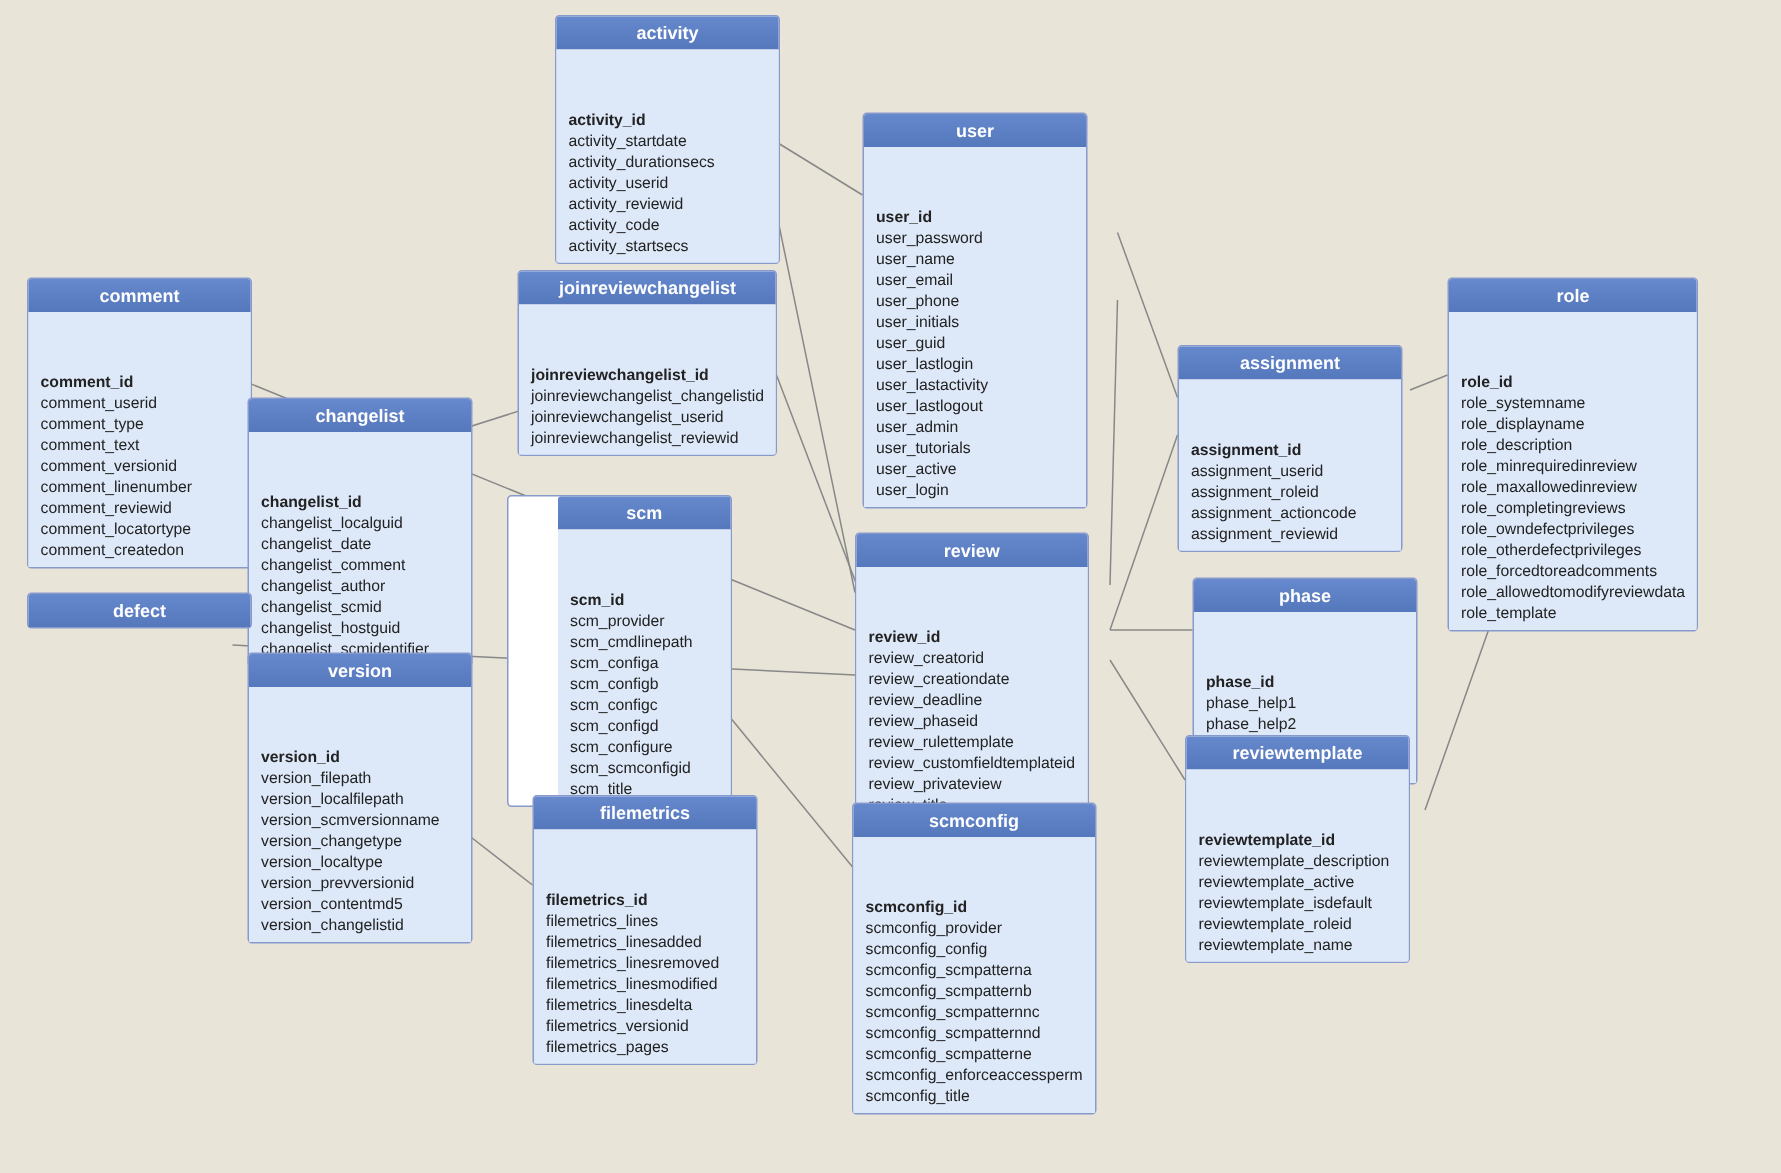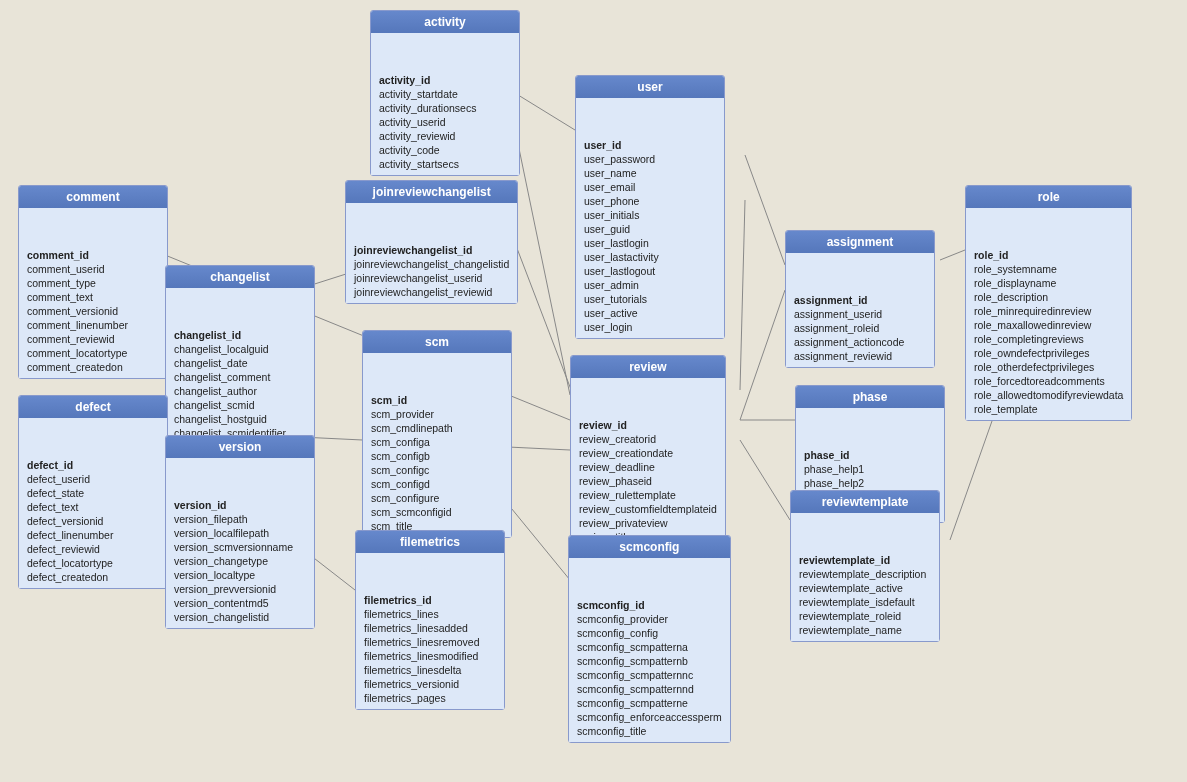--- a/index.html
+++ b/index.html
@@ -162,33 +162,22 @@
         <div class="db-field">changelist_date</div>
         <div class="db-field">changelist_comment</div>
         <div class="db-field">changelist_author</div>
         <div class="db-field">changelist_scmid</div>
         <div class="db-field">changelist_hostguid</div>
         <div class="db-field">changelist_scmidentifier</div>
       </div>
     </div>
     <div class="db-table" style="left: 18px; top: 395px;">
       <div class="db-table-header">defect</div>
-      <div class="db-table-body">
-        <div class="db-field pk">defect_id</div>
-        <div class="db-field">defect_userid</div>
-        <div class="db-field">defect_state</div>
-        <div class="db-field">defect_text</div>
-        <div class="db-field">defect_versionid</div>
-        <div class="db-field">defect_linenumber</div>
-        <div class="db-field">defect_reviewid</div>
-        <div class="db-field">defect_locatortype</div>
-        <div class="db-field">defect_createdon</div>
-      </div>
-    </div>
-    <div class="db-table" style="left: 362px; top: 330px;">
+    </div>
+    <div class="db-table" style="left: 338px; top: 330px; padding-left: 33px;">
       <div class="db-table-header">scm</div>
       <div class="db-table-body">
         <div class="db-field pk">scm_id</div>
         <div class="db-field">scm_provider</div>
         <div class="db-field">scm_cmdlinepath</div>
         <div class="db-field">scm_configa</div>
         <div class="db-field">scm_configb</div>
         <div class="db-field">scm_configc</div>
         <div class="db-field">scm_configd</div>
         <div class="db-field">scm_configure</div>

